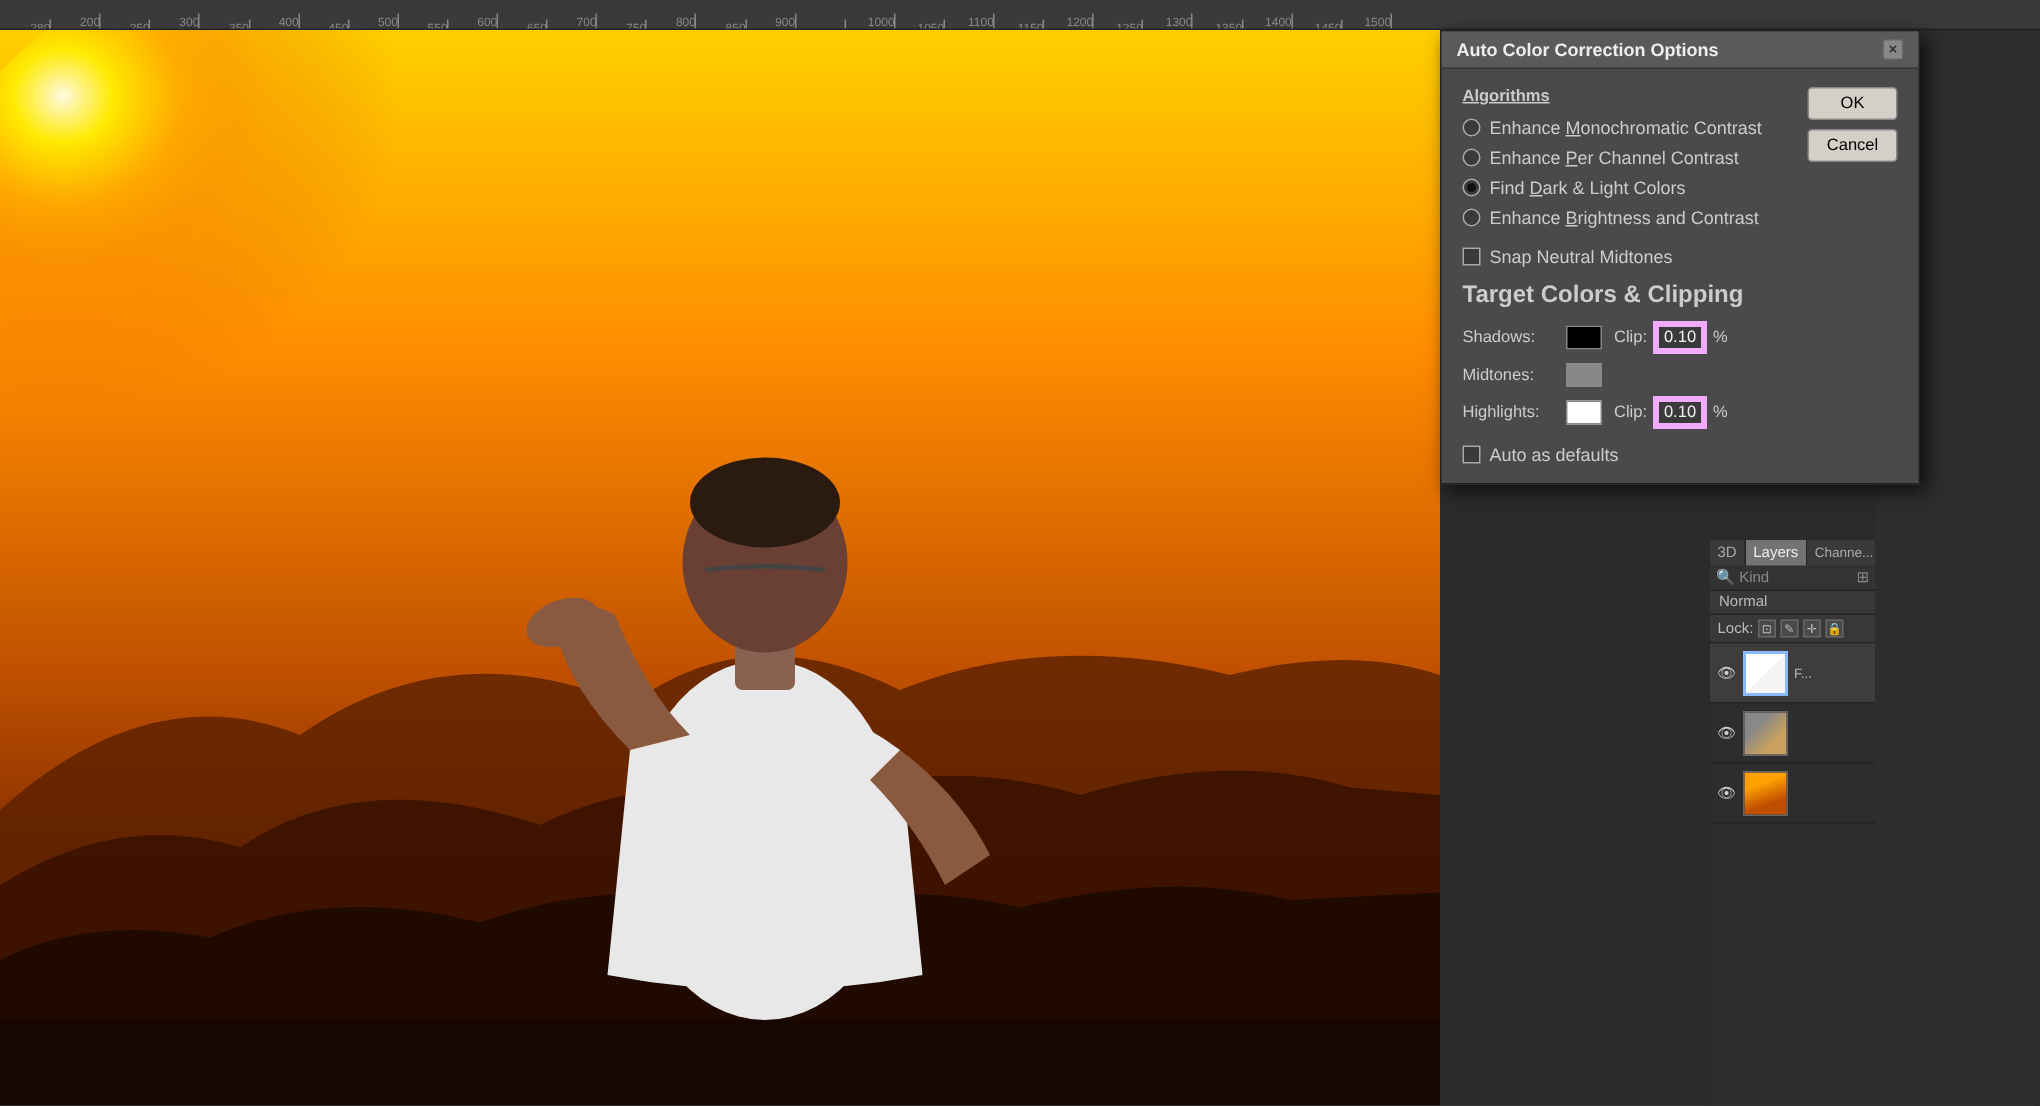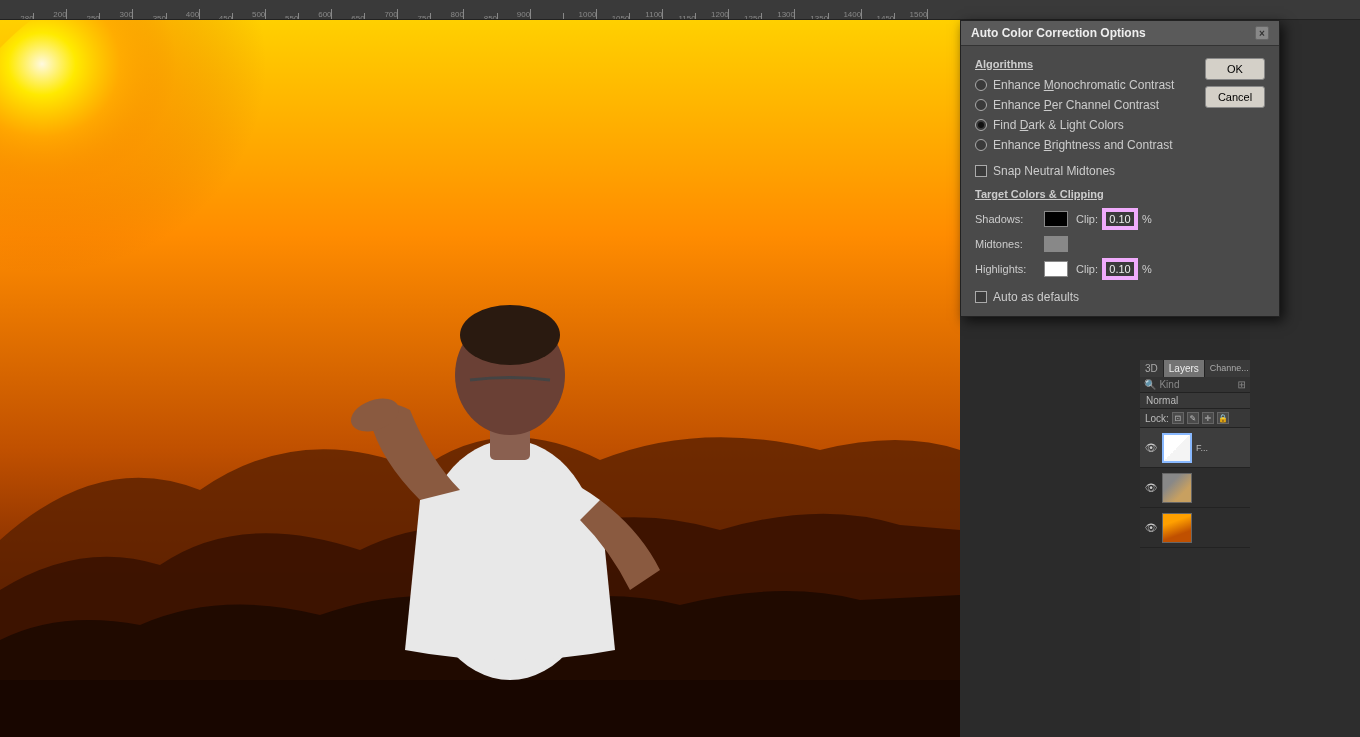--- a/index.html
+++ b/index.html
@@ -192,24 +192,23 @@
 
     .checkbox-box {
       width: 12px;
       height: 12px;
       border: 1px solid #aaa;
       background: #3a3a3a;
       flex-shrink: 0;
     }
 
     .target-section-label {
-      font-size: 11px;
+      font-size: 16px;
       color: #ccc;
       font-weight: bold;
-      text-decoration: underline;
       margin-bottom: 8px;
     }
 
     .target-row {
       display: flex;
       align-items: center;
       margin-bottom: 6px;
       gap: 4px;
     }
 

